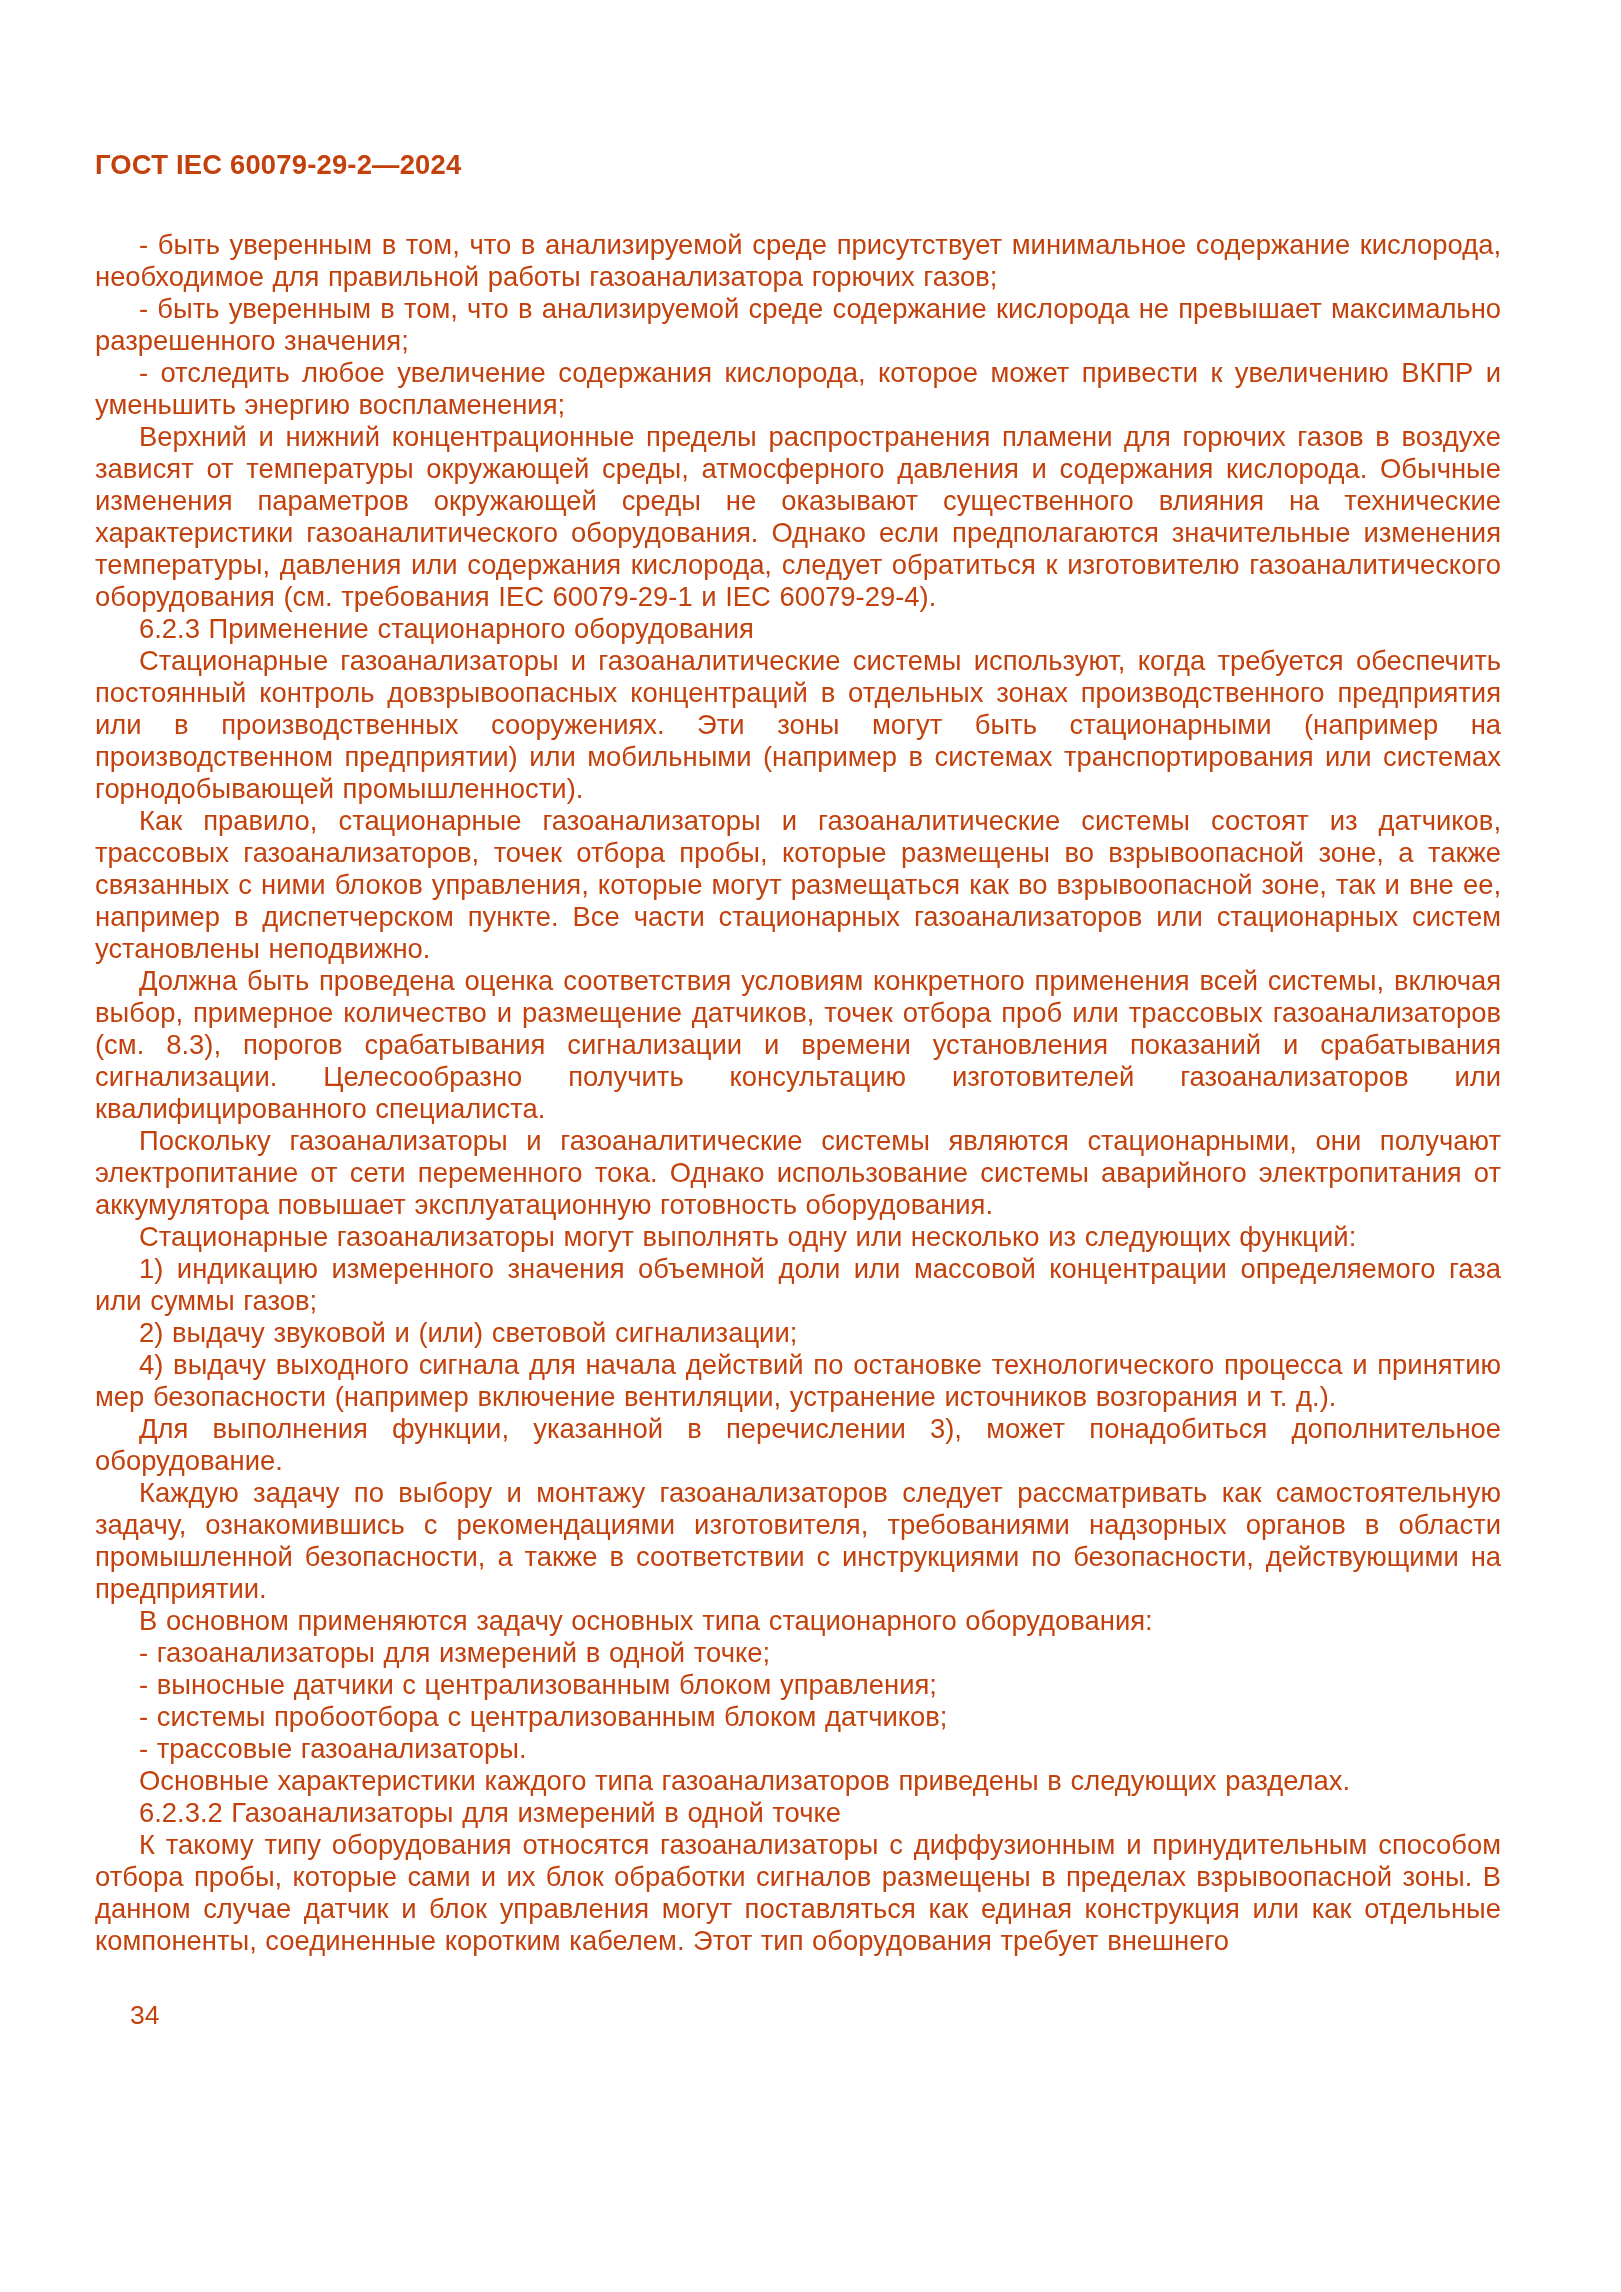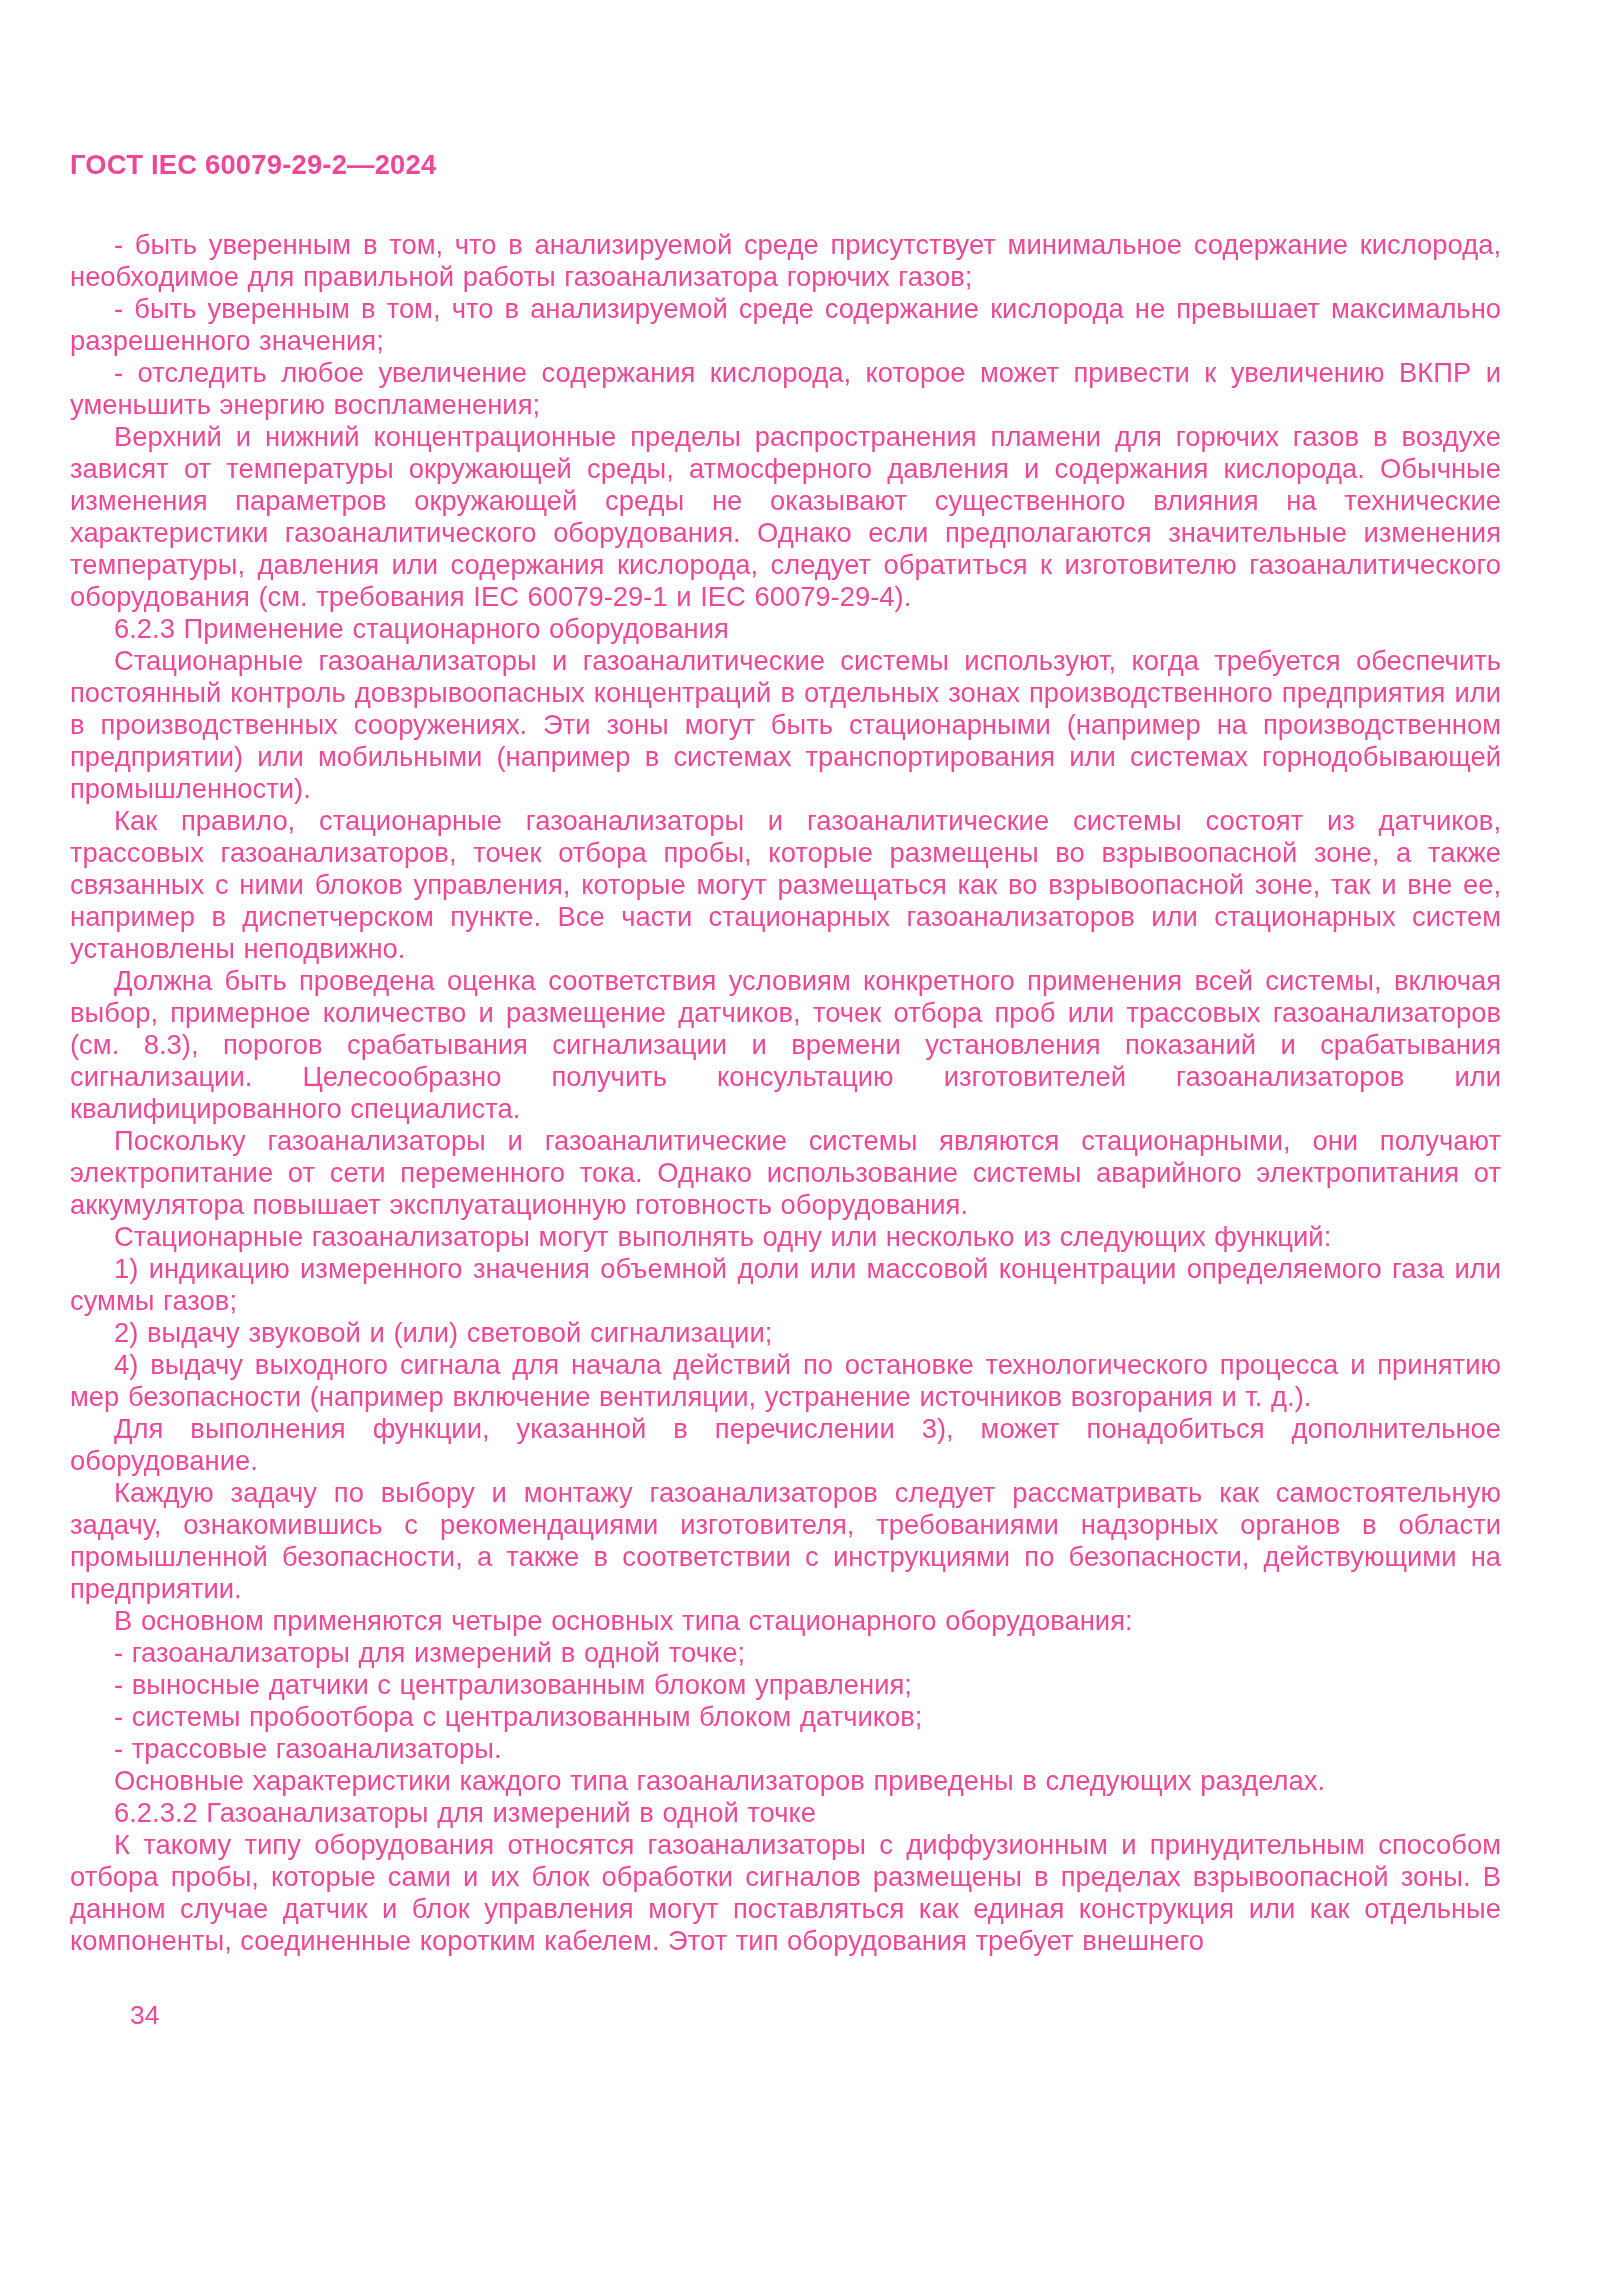--- a/index.html
+++ b/index.html
@@ -2,23 +2,23 @@
 <html lang="ru"><head>
 <meta charset="utf-8">
 <style>
   html, body { margin: 0; padding: 0; background: #ffffff; }
   .page {
     position: relative;
     width: 1621px;
     height: 2293px;
     background: #ffffff;
     box-sizing: border-box;
-    padding: 149px 120px 0 70px;
+    padding: 149px 120px 0 95px;
     font-family: "Liberation Sans", "DejaVu Sans", sans-serif;
-    color: #ec4899;
+    color: #c2410c;
   }
   .doc-header {
     font-weight: bold;
     font-size: 27.4px;
     line-height: 31px;
     margin: 0 0 49px 0;
     letter-spacing: 0.2px;
   }
   p.para {
     margin: 0;
@@ -52,21 +52,21 @@
   <p class="para">Стационарные газоанализаторы и газоаналитические системы используют, когда требуется обеспечить постоянный контроль довзрывоопасных концентраций в отдельных зонах производственного предприятия или в производственных сооружениях. Эти зоны могут быть стационарными (например на производственном предприятии) или мобильными (например в системах транспортирования или системах горнодобывающей промышленности).</p>
   <p class="para">Как правило, стационарные газоанализаторы и газоаналитические системы состоят из датчиков, трассовых газоанализаторов, точек отбора пробы, которые размещены во взрывоопасной зоне, а также связанных с ними блоков управления, которые могут размещаться как во взрывоопасной зоне, так и вне ее, например в диспетчерском пункте. Все части стационарных газоанализаторов или стационарных систем установлены неподвижно.</p>
   <p class="para">Должна быть проведена оценка соответствия условиям конкретного применения всей системы, включая выбор, примерное количество и размещение датчиков, точек отбора проб или трассовых газоанализаторов (см. 8.3), порогов срабатывания сигнализации и времени установления показаний и срабатывания сигнализации. Целесообразно получить консультацию изготовителей газоанализаторов или квалифицированного специалиста.</p>
   <p class="para">Поскольку газоанализаторы и газоаналитические системы являются стационарными, они получают электропитание от сети переменного тока. Однако использование системы аварийного электропитания от аккумулятора повышает эксплуатационную готовность оборудования.</p>
   <p class="para">Стационарные газоанализаторы могут выполнять одну или несколько из следующих функций:</p>
   <p class="para">1) индикацию измеренного значения объемной доли или массовой концентрации определяемого газа или суммы газов;</p>
   <p class="para">2) выдачу звуковой и (или) световой сигнализации;</p>
   <p class="para">4) выдачу выходного сигнала для начала действий по остановке технологического процесса и принятию мер безопасности (например включение вентиляции, устранение источников возгорания и т. д.).</p>
   <p class="para">Для выполнения функции, указанной в перечислении 3), может понадобиться дополнительное оборудование.</p>
   <p class="para">Каждую задачу по выбору и монтажу газоанализаторов следует рассматривать как самостоятельную задачу, ознакомившись с рекомендациями изготовителя, требованиями надзорных органов в области промышленной безопасности, а также в соответствии с инструкциями по безопасности, действующими на предприятии.</p>
-  <p class="para">В основном применяются четыре основных типа стационарного оборудования:</p>
+  <p class="para">В основном применяются задачу основных типа стационарного оборудования:</p>
   <p class="para">- газоанализаторы для измерений в одной точке;</p>
   <p class="para">- выносные датчики с централизованным блоком управления;</p>
   <p class="para">- системы пробоотбора с централизованным блоком датчиков;</p>
   <p class="para">- трассовые газоанализаторы.</p>
   <p class="para">Основные характеристики каждого типа газоанализаторов приведены в следующих разделах.</p>
   <p class="para">6.2.3.2 Газоанализаторы для измерений в одной точке</p>
   <p class="para">К такому типу оборудования относятся газоанализаторы с диффузионным и принудительным способом отбора пробы, которые сами и их блок обработки сигналов размещены в пределах взрывоопасной зоны. В данном случае датчик и блок управления могут поставляться как единая конструкция или как отдельные компоненты, соединенные коротким кабелем. Этот тип оборудования требует внешнего</p>
 
   <div class="page-number">34</div>
 

